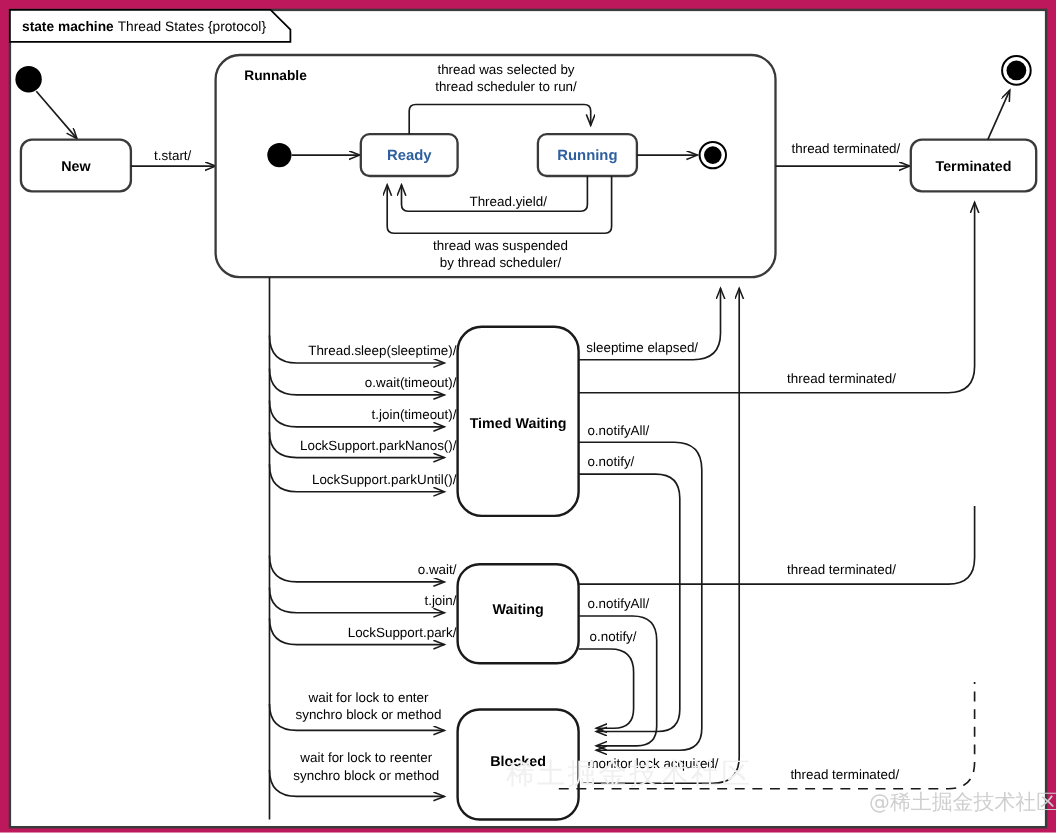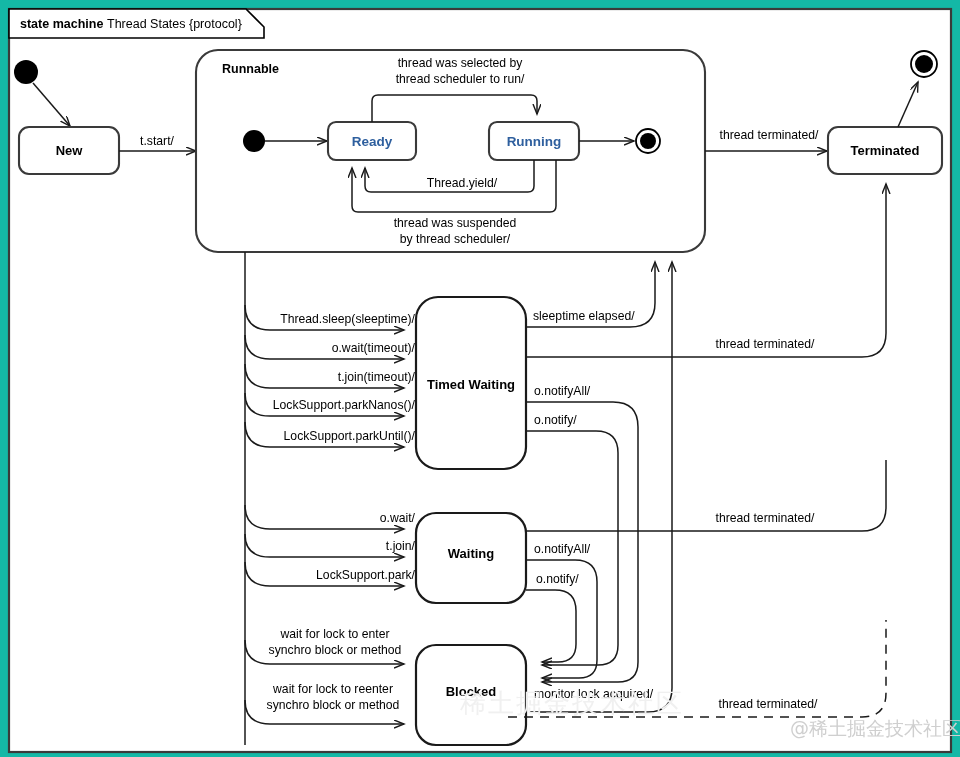--- a/index.html
+++ b/index.html
@@ -1,17 +1,17 @@
 <!DOCTYPE html>
 <html><head>
 <meta charset="utf-8">
 <style>
   html,body{margin:0;padding:0;background:#fff;}
   body{width:960px;height:757px;font-family:"Liberation Sans",sans-serif;}
-  #diagram-root{position:relative;width:960px;height:757px;overflow:hidden;background:#14b8a6;text-decoration:underline;}
+  #diagram-root{position:relative;width:960px;height:757px;overflow:hidden;background:#be185d;text-decoration:underline;}
   svg{display:block;}
   .frame-border{fill:#fff;stroke:#3a3a3a;stroke-width:2.2;}
   .tab-path{fill:#fff;stroke:#000;stroke-width:1.6;}
   .tab-kw{font-weight:bold;font-size:12.5px;fill:#000;}
   .tab-txt{font-size:12.5px;fill:#000;}
   .comp-state{fill:#fff;stroke:#3a3a3a;stroke-width:2.1;}
   .state-box{fill:#fff;stroke:#3a3a3a;stroke-width:2.1;}
   .state-box-dark{fill:#fff;stroke:#1a1a1a;stroke-width:2.2;}
   .state-lbl{font-size:13px;font-weight:bold;fill:#000;text-anchor:middle;dominant-baseline:middle;}
   .state-lbl-blue{font-size:13.5px;font-weight:bold;fill:#2e5f9e;text-anchor:middle;dominant-baseline:middle;}

